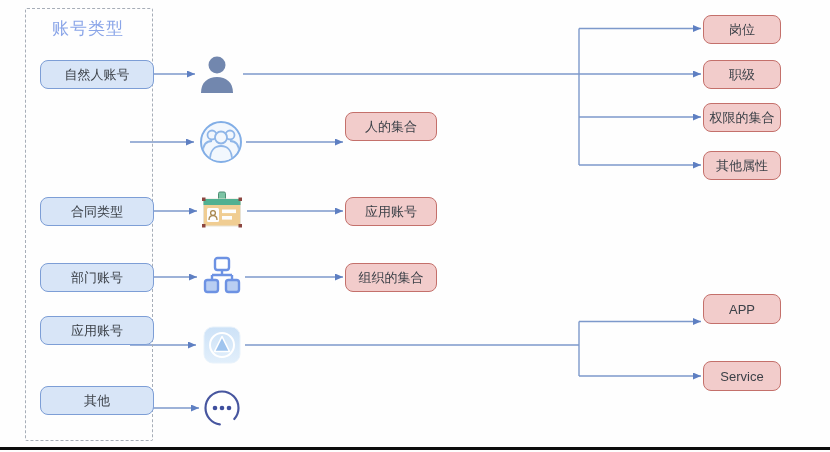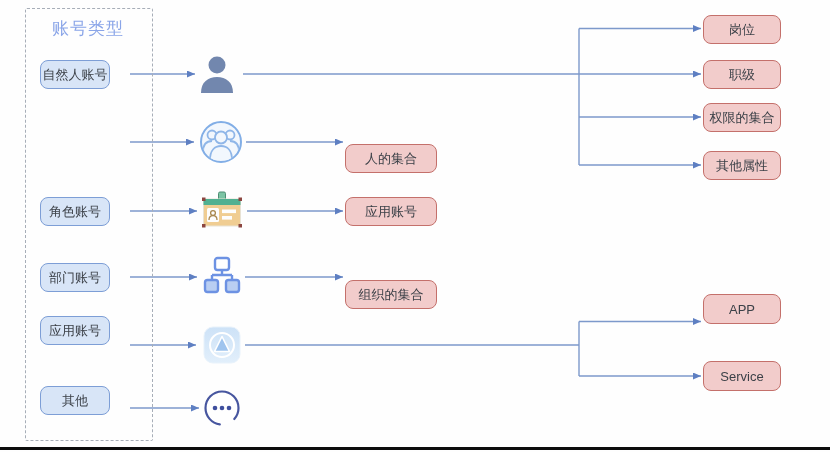--- a/index.html
+++ b/index.html
@@ -14,21 +14,21 @@
   .group-title{
     position:absolute;left:25px;top:17px;width:126px;text-align:center;
     font-size:17px;letter-spacing:1px;color:#8aa5e8;font-weight:400;
   }
   .node{
     position:absolute;display:flex;align-items:center;justify-content:center;
     font-size:13px;color:#3c4148;border-radius:8px;box-sizing:border-box;
     white-space:nowrap;
   }
   .blue{
-    background:#d8e5f7;border:1px solid #7d9ed6;width:70px;height:29px;left:40px;
+    background:#d8e5f7;border:1px solid #7d9ed6;width:114px;height:29px;left:40px;
   }
   .pink{
     background:#f2cccb;border:1px solid #c4706b;height:29px;
   }
   .pink.mid{left:345px;width:92px;}
   .pink.right{left:703px;width:78px;}
   .icon{position:absolute;}
   .connector-layer{position:absolute;left:0;top:0;width:830px;height:452px;pointer-events:none;}
   .bottom-rule{position:absolute;left:0;top:447px;width:830px;height:3px;background:#0c0c0c;}
 </style>
@@ -67,21 +67,21 @@
       <line x1="579" y1="321.5" x2="579" y2="376"></line>
       <line x1="579" y1="321.5" x2="701" y2="321.5" marker-end="url(#arr)"></line>
       <line x1="579" y1="376" x2="701" y2="376" marker-end="url(#arr)"></line>
     </g>
   </svg>
 
   <div class="dashed-group"></div>
   <div class="group-title">账号类型</div>
 
   <div class="node blue" style="top:60px">自然人账号</div>
-  <div class="node blue" style="top:197px">角色账号</div>
+  <div class="node blue" style="top:197px">合同类型</div>
   <div class="node blue" style="top:263px">部门账号</div>
   <div class="node blue" style="top:316px">应用账号</div>
   <div class="node blue" style="top:386px">其他</div>
 
   <span class="icon" style="left:197px;top:53px">
     <svg width="40" height="42" viewBox="0 0 40 42">
       <circle cx="20" cy="12" r="8.5" fill="#7287ae"></circle>
       <path d="M4,40 c0,-11 7,-16 16,-16 s16,5 16,16 z" fill="#7287ae"></path>
     </svg>
   </span>
@@ -149,23 +149,23 @@
 
   <span class="icon" style="left:203px;top:389px">
     <svg width="38" height="38" viewBox="0 0 38 38">
       <circle cx="19" cy="19" r="16.5" fill="#ffffff" stroke="#47569f" stroke-width="2.2" stroke-dasharray="88 16" stroke-dashoffset="-28" stroke-linecap="round"></circle>
       <circle cx="12" cy="19" r="2.3" fill="#3f4f9e"></circle>
       <circle cx="19" cy="19" r="2.3" fill="#3f4f9e"></circle>
       <circle cx="26" cy="19" r="2.3" fill="#3f4f9e"></circle>
     </svg>
   </span>
 
-  <div class="node pink mid" style="top:144px">人的集合</div>
+  <div class="node pink mid" style="top:112px">人的集合</div>
   <div class="node pink mid" style="top:197px">应用账号</div>
-  <div class="node pink mid" style="top:280px">组织的集合</div>
+  <div class="node pink mid" style="top:263px">组织的集合</div>
 
   <div class="node pink right" style="top:15px">岗位</div>
   <div class="node pink right" style="top:60px">职级</div>
   <div class="node pink right" style="top:103px">权限的集合</div>
   <div class="node pink right" style="top:151px">其他属性</div>
   <div class="node pink right" style="top:294px;height:30px">APP</div>
   <div class="node pink right" style="top:361px;height:30px">Service</div>
 
   <div class="bottom-rule"></div>
 </div>

